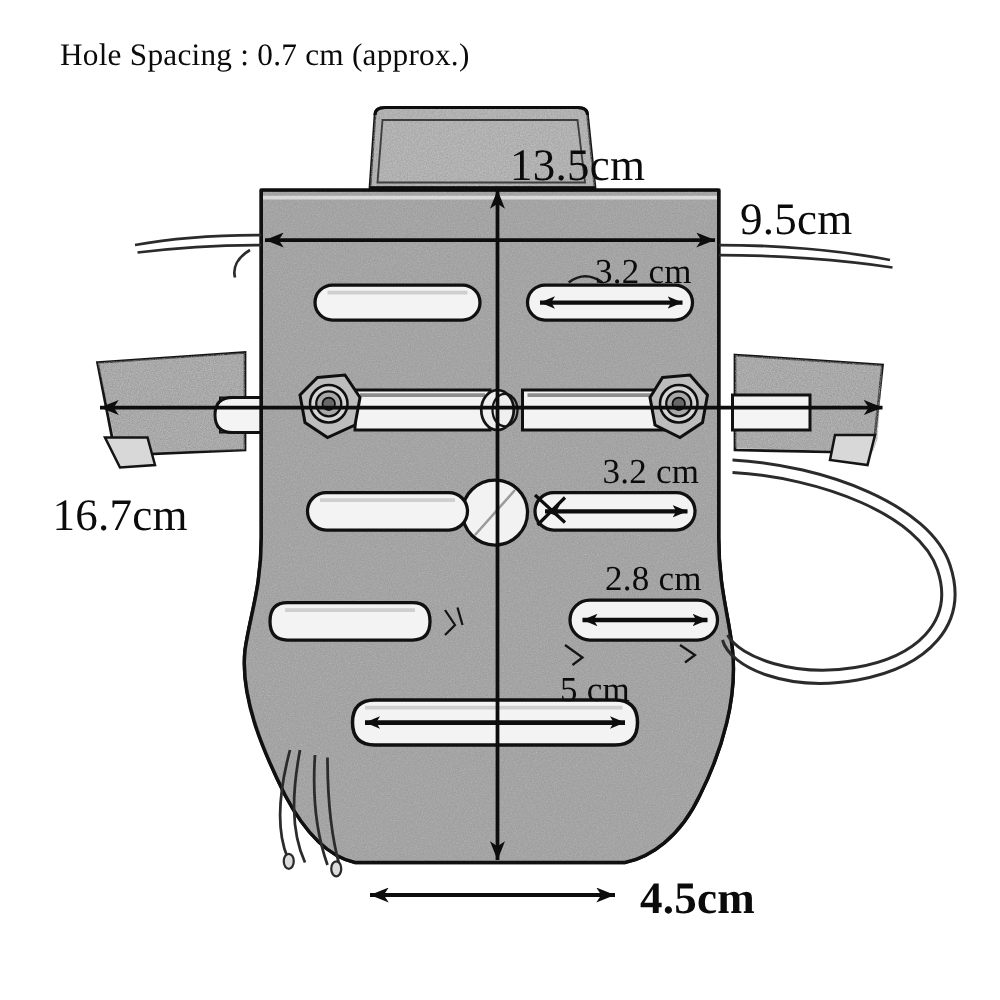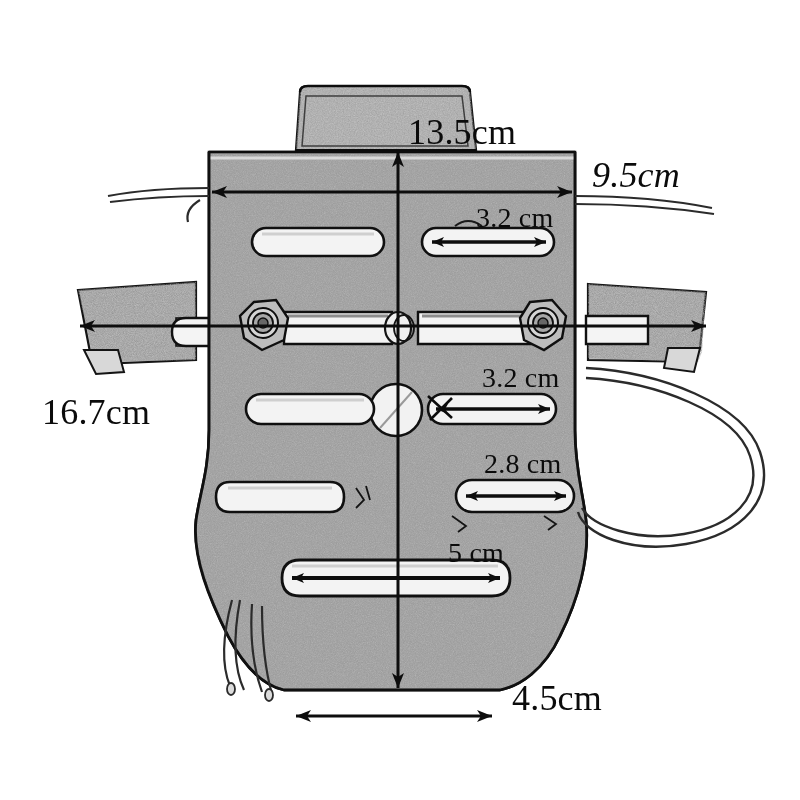--- a/index.html
+++ b/index.html
@@ -257,30 +257,31 @@
 
     <g>
       <line x1="398" y1="152" x2="398" y2="688" stroke="#0d0d0d" stroke-width="3" marker-start="url(#arrHstart)" marker-end="url(#arrH)"></line>
     </g>
 
     <g>
       <line x1="296" y1="716" x2="492" y2="716" stroke="#0d0d0d" stroke-width="3.2" marker-start="url(#arrHstart)" marker-end="url(#arrH)"></line>
     </g>
   </svg>
 
+  <div class="label label-title" style="left:48px; top:32px;">Hole Spacing : 0.7 cm (approx.)</div>
 
   <div class="label label-dim" style="left:408px; top:114px;">13.5cm</div>
 
-  <div class="label label-dim" style="left:592px; top:157px;font-style:italic;">9.5cm</div>
+  <div class="label label-dim" style="left:592px; top:157px;">9.5cm</div>
 
   <div class="label label-dim-small" style="left:476px; top:204px;">3.2 cm</div>
 
   <div class="label label-dim" style="left:42px; top:394px;">16.7cm</div>
 
   <div class="label label-dim-small" style="left:482px; top:364px;">3.2 cm</div>
 
   <div class="label label-dim-small" style="left:484px; top:450px;">2.8 cm</div>
 
   <div class="label label-dim-small" style="left:448px; top:539px;">5 cm</div>
 
-  <div class="label label-dim" style="left:512px; top:680px;">4.5cm</div>
+  <div class="label label-dim" style="left:512px; top:700px;font-weight:bold;">4.5cm</div>
 
 </div>
 
 </body></html>

